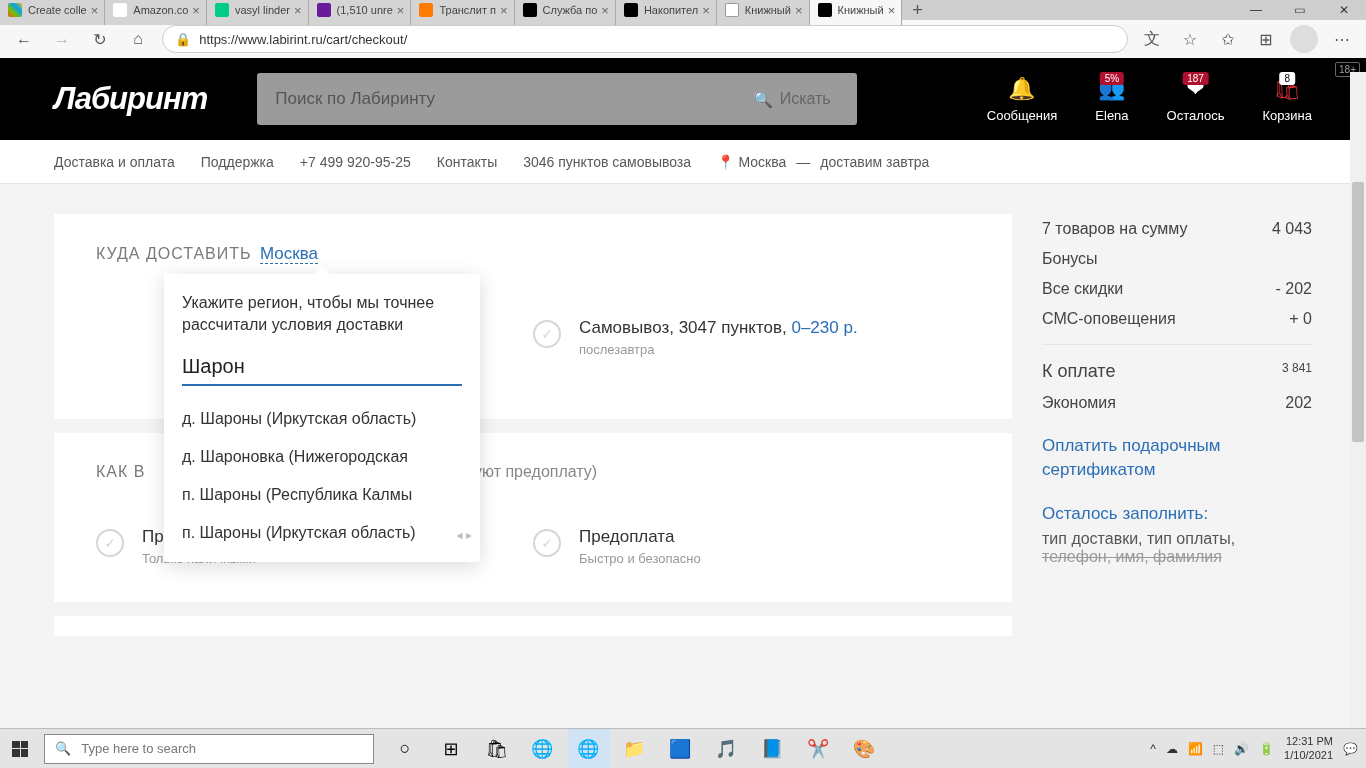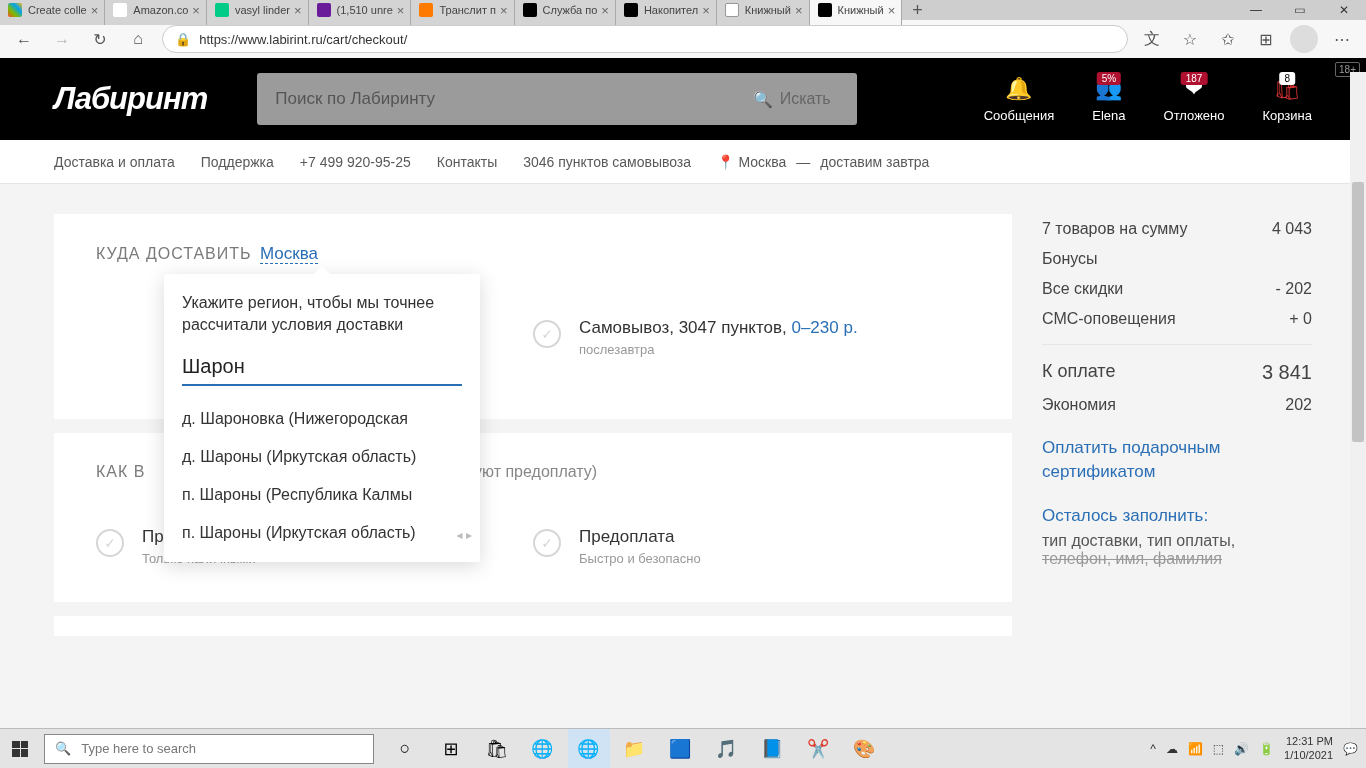--- a/index.html
+++ b/index.html
@@ -69,21 +69,21 @@
 .pop-item { padding: 10px 0; font-size: 16px; color: #333; white-space: nowrap; overflow: hidden; }
 .pop-scroll { position: absolute; right: 8px; bottom: 20px; color: #bbb; font-size: 12px; }
 
 
 .sum-row { display: flex; justify-content: space-between; font-size: 16px; color: #444; padding: 6px 0; }
 .your-order { color: #2a6fb5; font-size: 18px; }
 .weight { color: #888; font-size: 17px; }
 .rub { font-style: italic; color: #888; }
 .sum-divider { height: 1px; background: #e5e5e5; margin: 10px 0; }
 .total-lbl { font-size: 18px; }
-.total-val { font-size: 20px; }
+.total-val { font-size: 12px; }
 .gift-link { color: #2a6fb5; font-size: 17px; line-height: 1.4; display: block; margin-top: 16px; }
 .remain-title { color: #2a6fb5; font-size: 17px; margin-top: 22px; }
 .remain-items { font-size: 16px; color: #555; margin-top: 6px; }
 .strike { text-decoration: line-through; color: #999; }
 
 
 .covered { color: #888; font-size: 16px; }
 
 
 .taskbar { position: absolute; bottom: 0; left: 0; right: 0; height: 40px; background: #e4e4e4; border-top: 1px solid #bbb; display: flex; align-items: center; }
@@ -190,21 +190,21 @@
     <div class="hdr-item">
         <div class="hdr-icon">🔔</div>
         <span>Сообщения</span>
       </div>
     <div class="hdr-item">
         <div class="hdr-icon">👥<span class="badge-s">5%</span></div>
         <span>Elena</span>
       </div>
     <div class="hdr-item">
         <div class="hdr-icon">❤<span class="badge-s">187</span></div>
-        <span>Отложено</span>
+        <span>Осталось</span>
       </div>
     <div class="hdr-item">
         <div class="hdr-icon" style="color:#d33">🛍<span class="badge-s" style="background:#fff;color:#000">8</span></div>
         <span>Корзина</span>
       </div>
   </div>
   <div class="age-badge">18+</div>
 </div>
 
 <div class="subnav">
@@ -235,22 +235,22 @@
             <div class="opt-title"><span>Самовывоз, 3047 пунктов, </span><span class="price-link">0–230 р.</span></div>
             <div class="opt-sub">послезавтра</div>
           </div>
         </div>
       </div>
 
       <div class="popover">
         <div class="pop-hint">Укажите регион, чтобы мы точнее рассчитали условия доставки</div>
         <input class="pop-input" value="Шарон" style="">
         <div class="pop-list">
+          <div class="pop-item">д. Шароны (Иркутская область)</div>
           <div class="pop-item">д. Шароновка (Нижегородская</div>
-          <div class="pop-item">д. Шароны (Иркутская область)</div>
           <div class="pop-item">п. Шароны (Республика Калмы</div>
           <div class="pop-item">п. Шароны (Иркутская область)</div>
         </div>
         <div class="pop-scroll">◂ ▸</div>
       </div>
     </div>
 
     <div class="card">
       <span class="section-label">КАК В</span>
       <span class="covered" style="margin-left:270px">ки требуют предоплату)</span>

